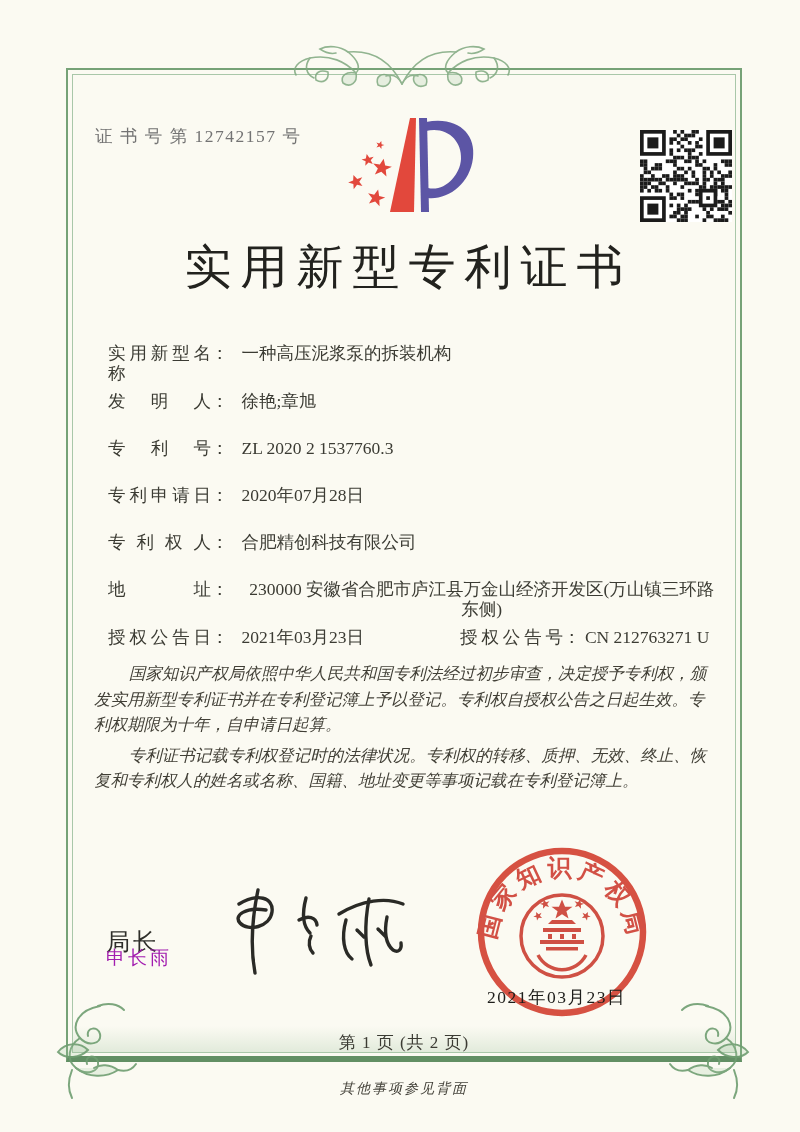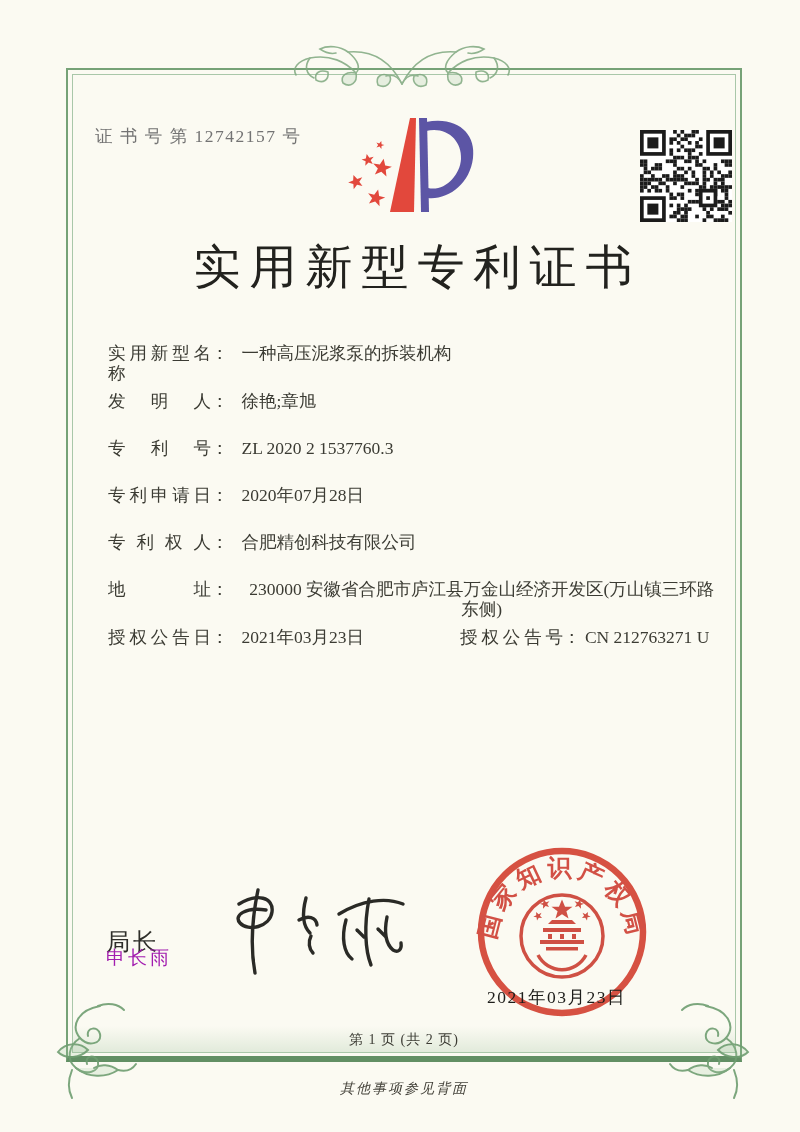--- a/index.html
+++ b/index.html
@@ -30,21 +30,21 @@
   .cert-no{
     position:absolute;left:95px;top:124px;
     font-size:17.5px;letter-spacing:1.5px;color:#737373;
   }
   .logo{position:absolute;left:336px;top:108px;width:140px;height:124px;}
   .qr{position:absolute;left:640px;top:130px;width:92px;height:92px;}
   
   .title{
     position:absolute;left:66px;top:236px;width:676px;
     text-align:center;font-size:47px;letter-spacing:9px;text-indent:9px;
-    color:#22221e;font-weight:500;padding-left:9px;
+    color:#22221e;font-weight:500;
   }
   
   .field-row{
     position:absolute;left:108px;width:614px;
     display:flex;align-items:flex-start;
     font-size:17.5px;line-height:20px;color:#3b3b33;
   }
   .flabel{
     display:inline-block;width:103px;flex:0 0 103px;
     text-align:justify;text-align-last:justify;
@@ -68,21 +68,21 @@
   
   .seal{position:absolute;left:468px;top:843px;width:188px;height:178px;
         mix-blend-mode:multiply;opacity:.93;}
   .seal-date{
     position:absolute;left:487px;top:985px;width:170px;
     font-size:17.5px;letter-spacing:1.5px;color:#1e1e1b;
   }
   
   .page-info{
     position:absolute;left:66px;top:1031px;width:676px;text-align:center;
-    font-size:14px;letter-spacing:1px;color:#3b3b33;
+    font-size:17px;letter-spacing:1px;color:#3b3b33;
   }
   .back-note{
     position:absolute;left:66px;top:1080px;width:676px;text-align:center;
     font-size:14px;letter-spacing:2px;color:#44423a;font-style:italic;
   }
 </style>
 </head>
 <body>
 
 <div class="page">
@@ -414,20 +414,24 @@
   <div class="field-row r7" style="position:absolute;">
     <span class="flabel">授权公告日</span>
       <span class="fcolon">：</span>
     <span class="fvalue">2021年03月23日</span>
     <span class="grant-no-group">
       <span class="flabel">授权公告号</span><span class="fcolon">：</span>
       <span style="">CN 212763271 U</span>
     </span>
   </div>
 
+  <div class="paras">
+    <p>国家知识产权局依照中华人民共和国专利法经过初步审查，决定授予专利权，颁发实用新型专利证书并在专利登记簿上予以登记。专利权自授权公告之日起生效。专利权期限为十年，自申请日起算。</p>
+    <p>专利证书记载专利权登记时的法律状况。专利权的转移、质押、无效、终止、恢复和专利权人的姓名或名称、国籍、地址变更等事项记载在专利登记簿上。</p>
+  </div>
 
   <div class="director-title">局长</div>
   <div class="director-name">申长雨</div>
   <svg class="sig" viewBox="0 0 205 118">
     <g fill="none" stroke="#2a2a26" stroke-width="3.4" stroke-linecap="round" stroke-linejoin="round">
       <path d="M46,20 C41,44 38,76 43,103"></path>
       <path d="M27,34 C45,23 62,27 60,42 C58,57 36,62 28,53 C21,45 34,37 54,40"></path>
       <path d="M94,28 C90,43 91,56 98,63"></path>
       <path d="M87,50 C96,45 104,47 105,55"></path>
       <path d="M99,66 C96,72 97,79 101,83"></path>

